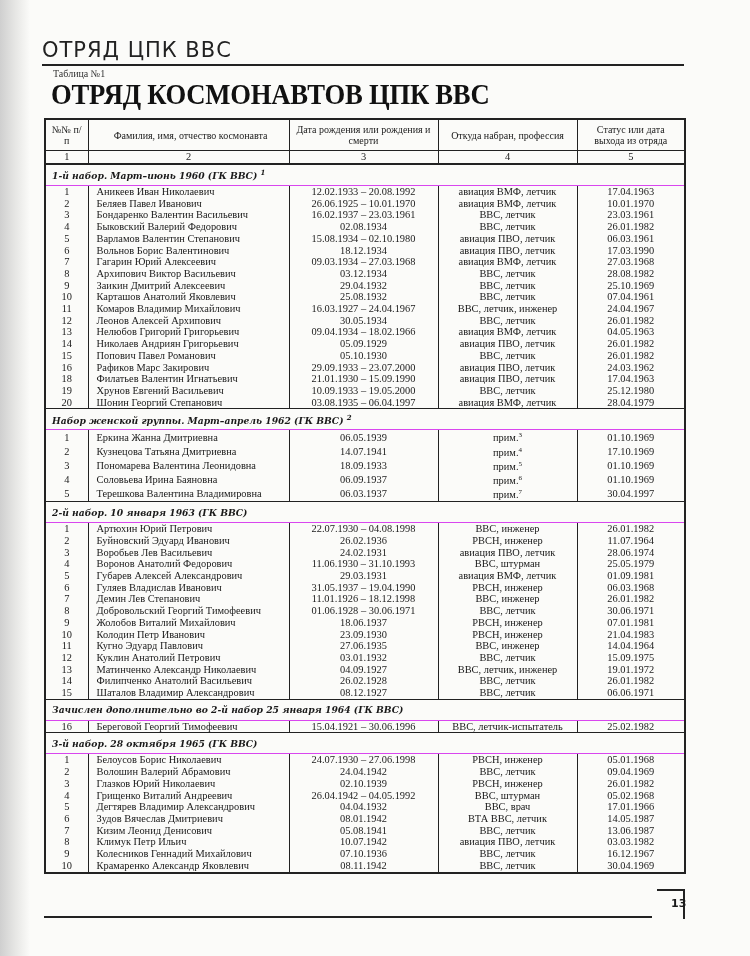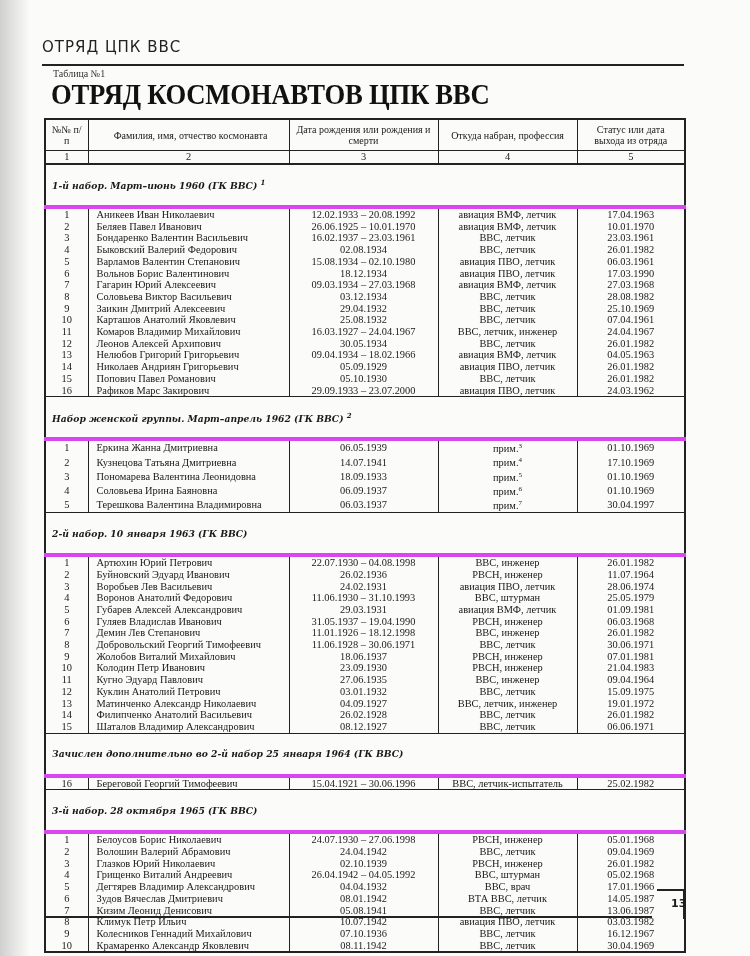--- a/index.html
+++ b/index.html
@@ -13,21 +13,21 @@
     position: absolute; left: 0; top: 0; width: 30px; height: 956px;
     background: linear-gradient(to right, #cfcfcf 0%, #e6e6e4 50%, #fbfbf9 100%);
   }
   .running-head {
     position: absolute; left: 42px; top: 36px; width: 642px;
     border-bottom: 2px solid #222;
     height: 28px;
   }
   .running-head span {
     position: absolute; left: 0; top: 2px;
-    font-family: "DejaVu Sans", sans-serif; font-size: 15px; letter-spacing: 1px;
+    font-family: "DejaVu Sans", sans-serif; font-size: 21px; letter-spacing: 1px;
     color: #222;
   }
   .table-label {
     position: absolute; left: 53px; top: 68px; font-size: 10px; color: #333;
   }
   .page-title {
     position: absolute; left: 51px; top: 78px;
     font-family: "Liberation Serif", serif; font-weight: bold;
     font-size: 29px; letter-spacing: -0.3px; color: #111;
     transform: scaleX(0.92); transform-origin: left center;
@@ -50,22 +50,22 @@
     height: 26px;
   }
   table.roster th.left { text-align: center; padding-left: 8px; }
   table.roster tr.colnums td {
     border: 1px solid #222; text-align: center; height: 12px; padding: 0;
     font-size: 10.4px; line-height: 12px;
     border-bottom: 2px solid #222;
   }
   table.roster tr.group td {
     font-family: "DejaVu Serif", serif; font-weight: bold; font-style: italic;
-    font-size: 9.2px; padding: 13px 6px; height: 14px;
-    border-top: 1px solid #222; border-bottom: 4px solid #d946ef;
+    font-size: 9.2px; padding: 3px 6px; height: 14px;
+    border-top: 1px solid #222; border-bottom: 1px solid #d946ef;
   }
   table.roster tr.group sup { font-size: 7px; }
   table.roster tbody.data td {
     padding: 0 4px; line-height: 11.7px; height: 11.7px;
     border-left: 1px solid #222; border-right: 1px solid #222;
     white-space: nowrap; overflow: hidden;
   }
   td.num { text-align: center; }
   td.name { padding-left: 8px !important; }
   td.date, td.origin, td.status { text-align: center; }
@@ -170,21 +170,21 @@
       </tr>
       <tr>
         <td class="num"><span>7</span></td>
         <td class="name"><span>Гагарин Юрий Алексеевич</span></td>
         <td class="date"><span>09.03.1934 – 27.03.1968</span></td>
         <td class="origin"><span>авиация ВМФ, летчик</span></td>
         <td class="status"><span>27.03.1968</span></td>
       </tr>
       <tr>
         <td class="num"><span>8</span></td>
-        <td class="name"><span>Соловьева Виктор Васильевич</span></td>
+        <td class="name"><span>Архипович Виктор Васильевич</span></td>
         <td class="date"><span>03.12.1934</span></td>
         <td class="origin"><span>ВВС, летчик</span></td>
         <td class="status"><span>28.08.1982</span></td>
       </tr>
       <tr>
         <td class="num"><span>9</span></td>
         <td class="name"><span>Заикин Дмитрий Алексеевич</span></td>
         <td class="date"><span>29.04.1932</span></td>
         <td class="origin"><span>ВВС, летчик</span></td>
         <td class="status"><span>25.10.1969</span></td>
@@ -231,20 +231,41 @@
         <td class="origin"><span>ВВС, летчик</span></td>
         <td class="status"><span>26.01.1982</span></td>
       </tr>
       <tr>
         <td class="num"><span>16</span></td>
         <td class="name"><span>Рафиков Марс Закирович</span></td>
         <td class="date"><span>29.09.1933 – 23.07.2000</span></td>
         <td class="origin"><span>авиация ПВО, летчик</span></td>
         <td class="status"><span>24.03.1962</span></td>
       </tr>
+      <tr>
+        <td class="num"><span>18</span></td>
+        <td class="name"><span>Филатьев Валентин Игнатьевич</span></td>
+        <td class="date"><span>21.01.1930 – 15.09.1990</span></td>
+        <td class="origin"><span>авиация ПВО, летчик</span></td>
+        <td class="status"><span>17.04.1963</span></td>
+      </tr>
+      <tr>
+        <td class="num"><span>19</span></td>
+        <td class="name"><span>Хрунов Евгений Васильевич</span></td>
+        <td class="date"><span>10.09.1933 – 19.05.2000</span></td>
+        <td class="origin"><span>ВВС, летчик</span></td>
+        <td class="status"><span>25.12.1980</span></td>
+      </tr>
+      <tr>
+        <td class="num"><span>20</span></td>
+        <td class="name"><span>Шонин Георгий Степанович</span></td>
+        <td class="date"><span>03.08.1935 – 06.04.1997</span></td>
+        <td class="origin"><span>авиация ВМФ, летчик</span></td>
+        <td class="status"><span>28.04.1979</span></td>
+      </tr>
     </tbody>
     <tbody>
       <tr class="group">
         <td colspan="5"><span>Набор женской группы. Март–апрель 1962 (ГК ВВС)</span> <sup>2</sup></td>
       </tr>
     </tbody>
     <tbody class="data">
       <tr>
         <td class="num"><span>1</span></td>
         <td class="name"><span>Еркина Жанна Дмитриевна</span></td>
@@ -332,21 +353,21 @@
       <tr>
         <td class="num"><span>7</span></td>
         <td class="name"><span>Демин Лев Степанович</span></td>
         <td class="date"><span>11.01.1926 – 18.12.1998</span></td>
         <td class="origin"><span>ВВС, инженер</span></td>
         <td class="status"><span>26.01.1982</span></td>
       </tr>
       <tr>
         <td class="num"><span>8</span></td>
         <td class="name"><span>Добровольский Георгий Тимофеевич</span></td>
-        <td class="date"><span>11.06.1928 – 30.06.1971</span></td>
+        <td class="date"><span>01.06.1928 – 30.06.1971</span></td>
         <td class="origin"><span>ВВС, летчик</span></td>
         <td class="status"><span>30.06.1971</span></td>
       </tr>
       <tr>
         <td class="num"><span>9</span></td>
         <td class="name"><span>Жолобов Виталий Михайлович</span></td>
         <td class="date"><span>18.06.1937</span></td>
         <td class="origin"><span>РВСН, инженер</span></td>
         <td class="status"><span>07.01.1981</span></td>
       </tr>
@@ -355,21 +376,21 @@
         <td class="name"><span>Колодин Петр Иванович</span></td>
         <td class="date"><span>23.09.1930</span></td>
         <td class="origin"><span>РВСН, инженер</span></td>
         <td class="status"><span>21.04.1983</span></td>
       </tr>
       <tr>
         <td class="num"><span>11</span></td>
         <td class="name"><span>Кугно Эдуард Павлович</span></td>
         <td class="date"><span>27.06.1935</span></td>
         <td class="origin"><span>ВВС, инженер</span></td>
-        <td class="status"><span>09.04.1964</span></td>
+        <td class="status"><span>14.04.1964</span></td>
       </tr>
       <tr>
         <td class="num"><span>12</span></td>
         <td class="name"><span>Куклин Анатолий Петрович</span></td>
         <td class="date"><span>03.01.1932</span></td>
         <td class="origin"><span>ВВС, летчик</span></td>
         <td class="status"><span>15.09.1975</span></td>
       </tr>
       <tr>
         <td class="num"><span>13</span></td>

